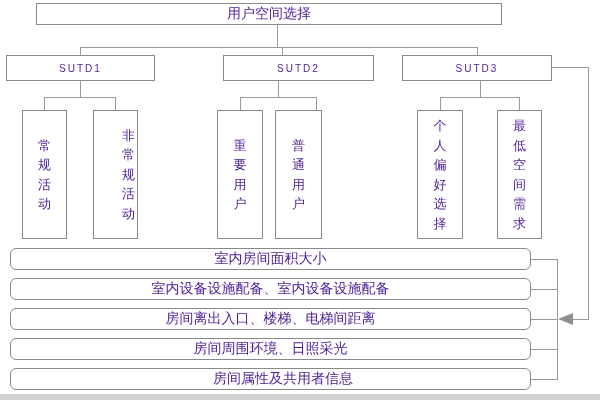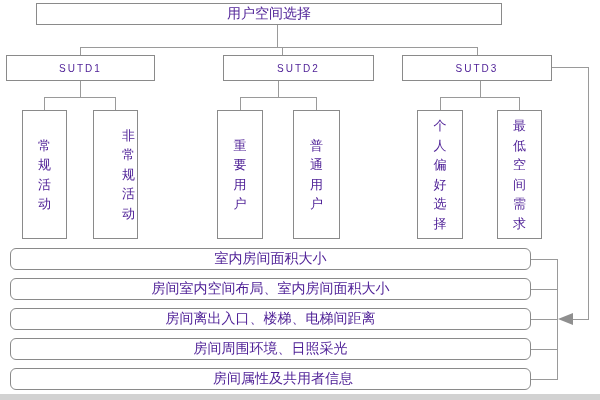--- a/index.html
+++ b/index.html
@@ -14,21 +14,21 @@
   }
   .root{left:36px;top:3px;width:466px;height:22px;font-size:14px;}
   .group{top:55px;height:26px;font-size:10px;letter-spacing:2px;}
   .g1{left:6px;width:149px;}
   .g2{left:207px;width:151px;margin-left:16px;}
   .g3{left:402px;width:150px;}
   .col{top:110px;height:129px;}
   .c1{left:22px;width:45px;}
   .c2{left:93px;width:45px;padding-left:26px;}
   .c3{left:217px;width:46px;}
-  .c4{left:293px;width:47px;}
+  .c4{left:275px;width:47px;}
   .c5{left:417px;width:46px;}
   .c6{left:497px;width:45px;}
   .vtext{
     display:block;width:16px;word-break:break-all;line-height:1.5;
     text-align:center;font-size:13px;
   }
   .bar{left:10px;width:521px;height:22px;font-size:14px;border-radius:6px;}
   .b1{top:248px;} .b2{top:278px;} .b3{top:308px;} .b4{top:338px;} .b5{top:368px;padding-left:25px;}
   .hl,.vl{position:absolute;background:#9a9a9a;}
   .hl{height:1px;}
@@ -98,21 +98,21 @@
     <span class="vtext">个人偏好选择</span>
   </div>
   <div class="box col c6">
     <span class="vtext">最低空间需求</span>
   </div>
 
   <div class="box bar b1">
     <span>室内房间面积大小</span>
   </div>
   <div class="box bar b2">
-    <span>房间室内空间布局、室内房间面积大小</span>
+    <span>室内设备设施配备、室内设备设施配备</span>
   </div>
   <div class="box bar b3">
     <span>房间离出入口、楼梯、电梯间距离</span>
   </div>
   <div class="box bar b4">
     <span>房间周围环境、日照采光</span>
   </div>
   <div class="box bar b5">
     <span>房间属性及共用者信息</span>
   </div>

